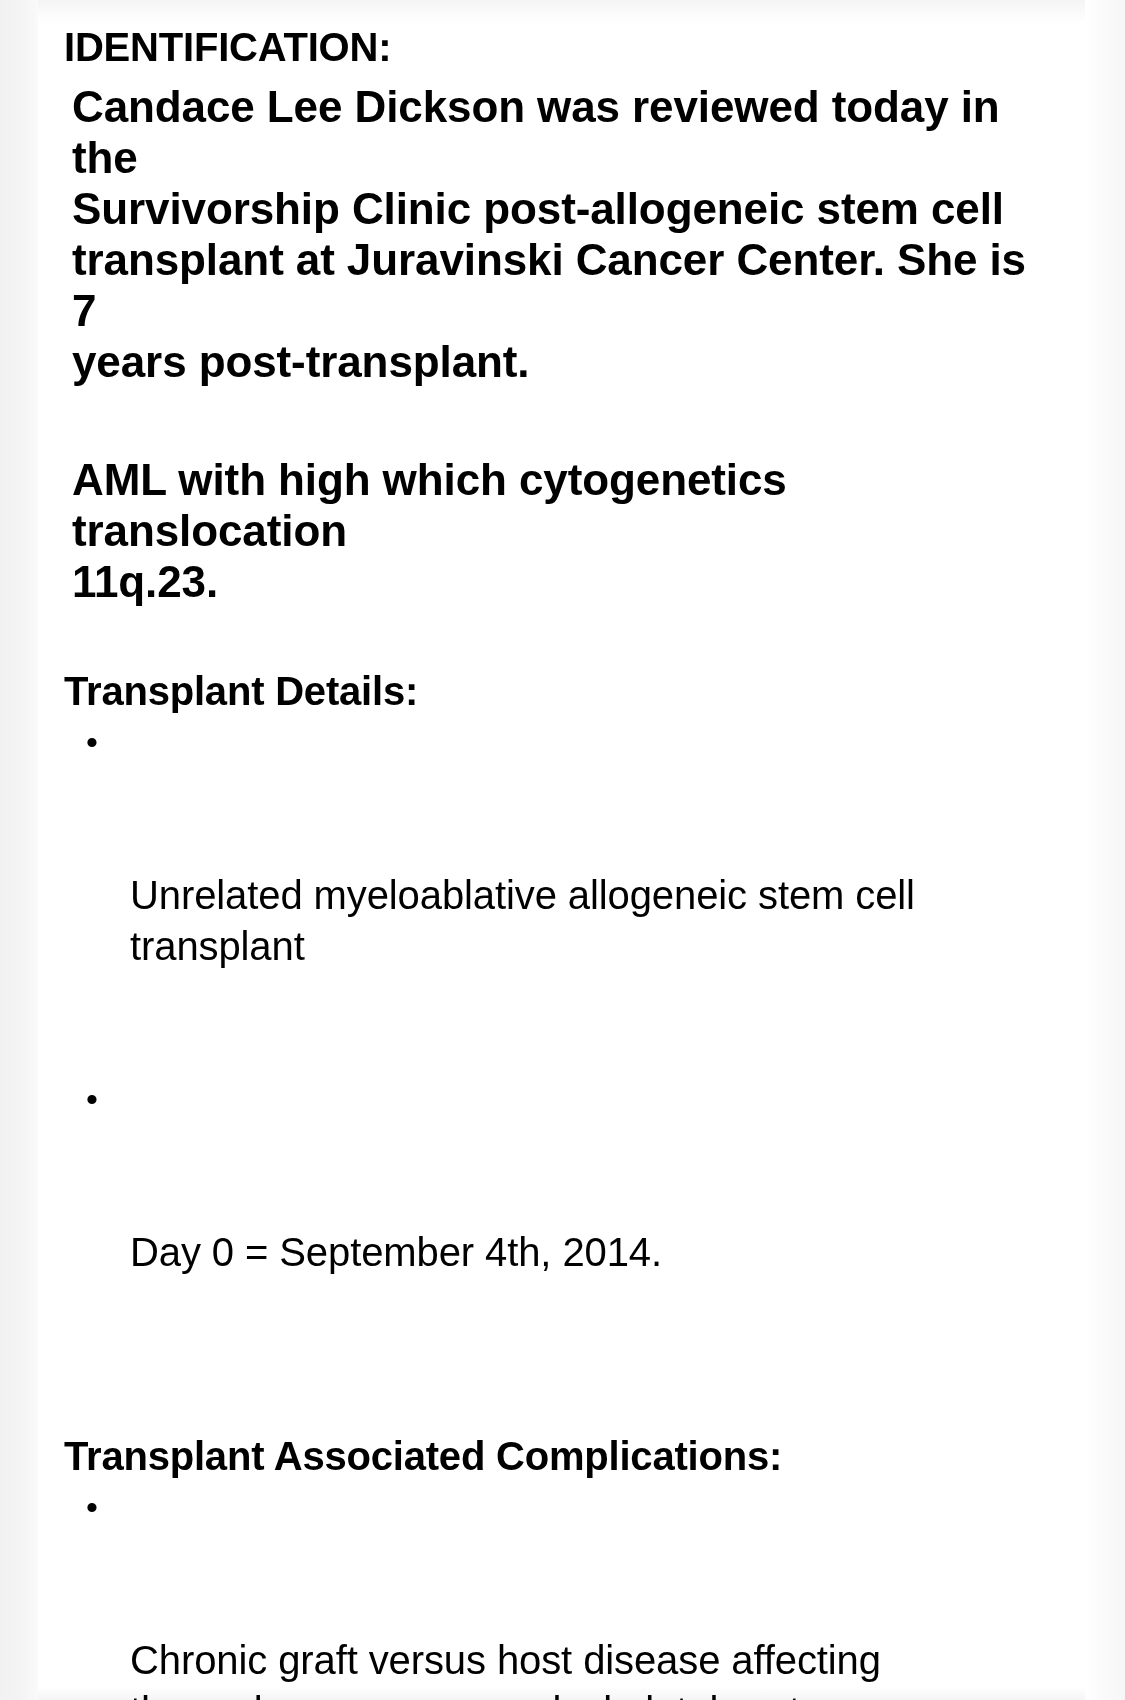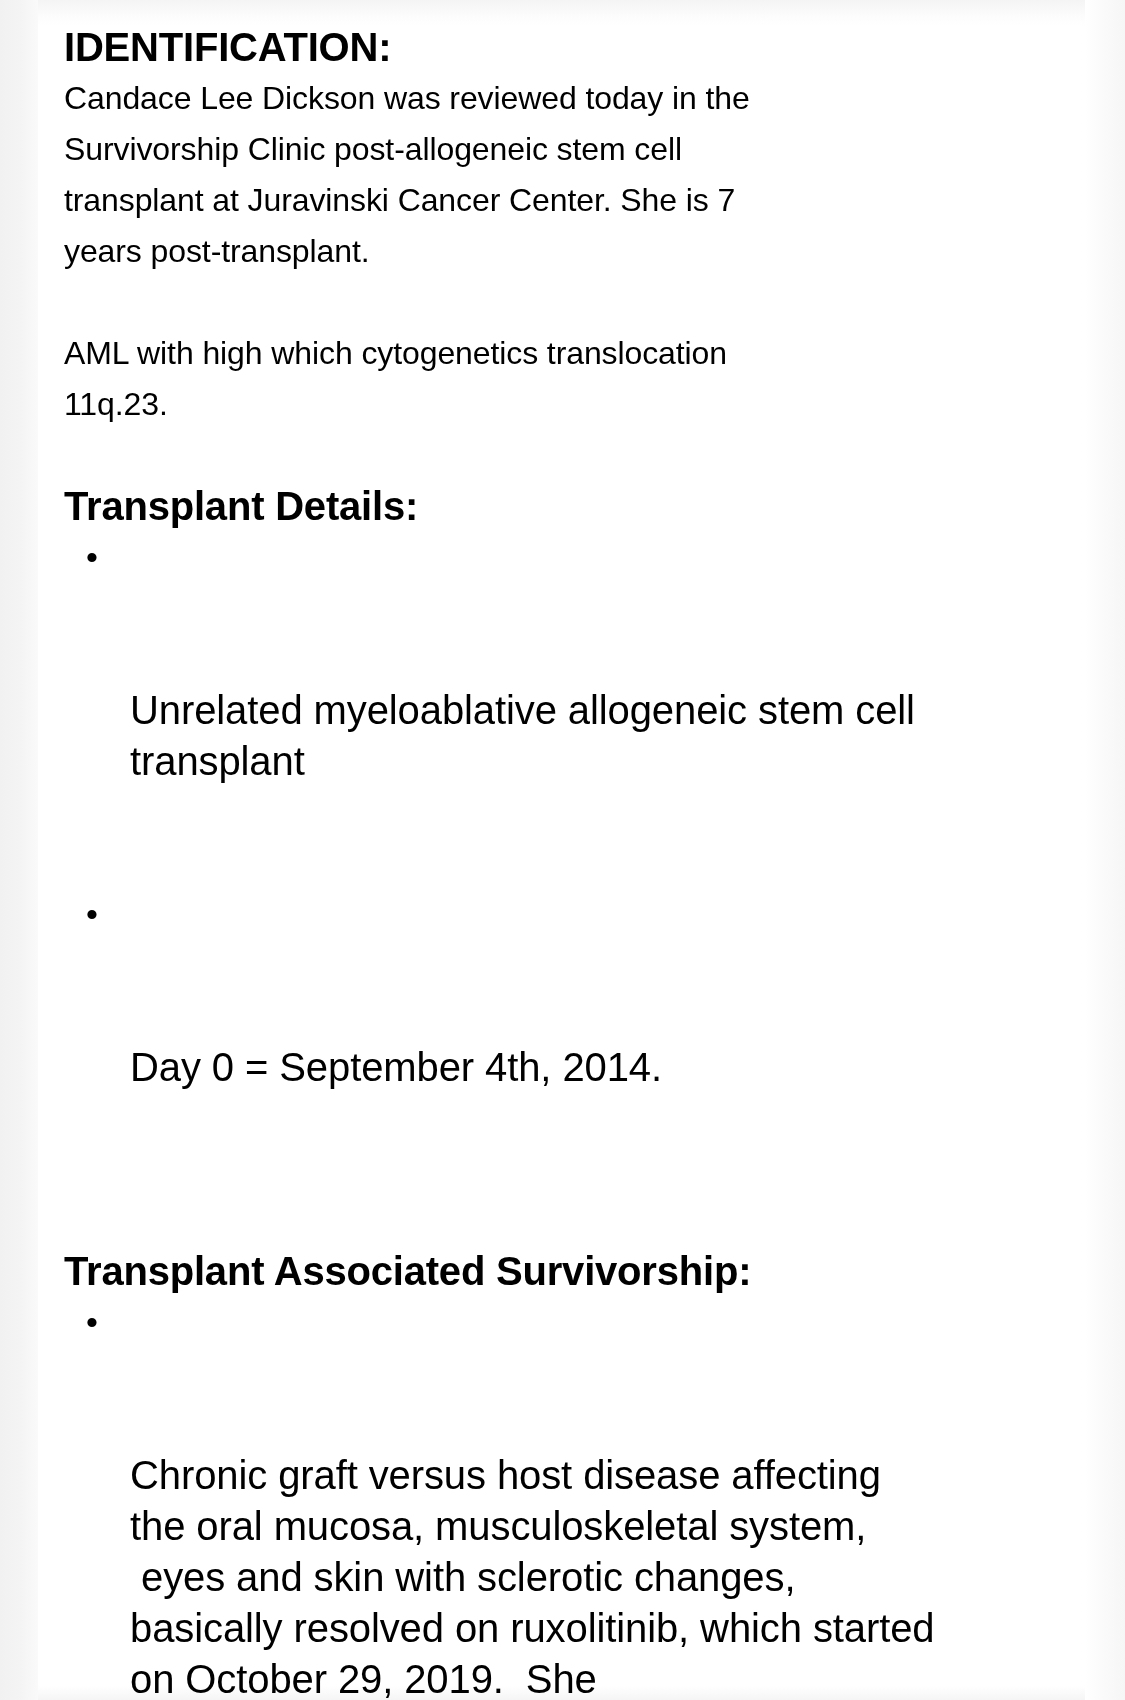--- a/index.html
+++ b/index.html
@@ -71,25 +71,25 @@
   .h-minor {
     font-weight: bold;
     font-size: 40px;
     line-height: 51px;
     letter-spacing: -0.2px;
     margin: 0;
     white-space: pre-wrap;
   }
 
   .para {
-    font-weight: normal;
-    font-size: 32px;
+    font-weight: bold;
+    font-size: 44px;
     line-height: 51px;
     letter-spacing: -0.1px;
-    margin: 0;
+    margin: 8px;
     white-space: pre-wrap;
   }
 
   .spacer {
     height: 51px;
   }
 
   .bullets {
     list-style: none;
     margin: 0;
@@ -159,21 +159,21 @@
         <li class="bullet-item">
           <span class="bullet-dot">•</span>
           <span class="bullet-text">Day 0 = September 4th, 2014.</span>
         </li>
       </ul>
     </div>
 
     <div class="spacer"></div>
 
     <div class="section">
-      <div class="h-minor">Transplant Associated Survivorship:</div>
+      <div class="h-minor">Transplant Associated Complications:</div>
       <ul class="bullets">
         <li class="bullet-item">
           <span class="bullet-dot">•</span>
           <span class="bullet-text">Chronic graft versus host disease affecting
 the oral mucosa, musculoskeletal system,
  eyes and skin with sclerotic changes,
 basically resolved on ruxolitinib, which started
 on October 29, 2019.  She
 failed photopheresis.</span>
         </li>

